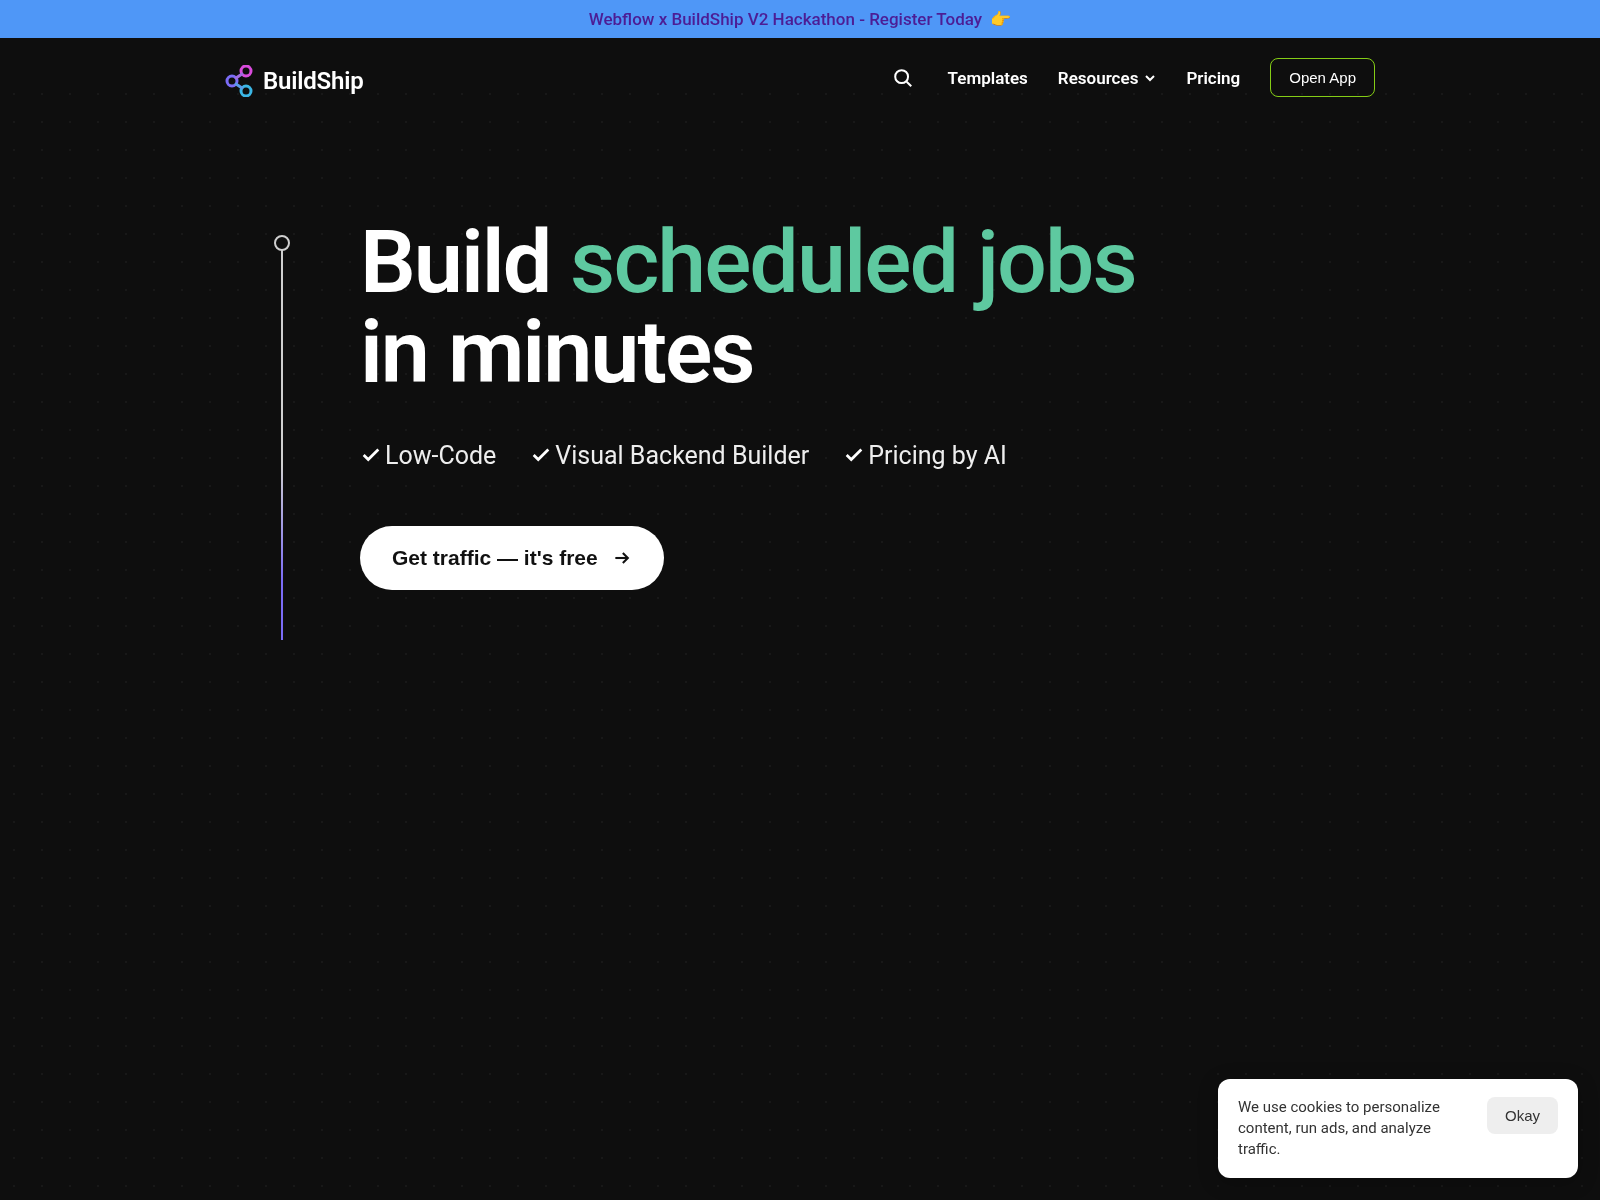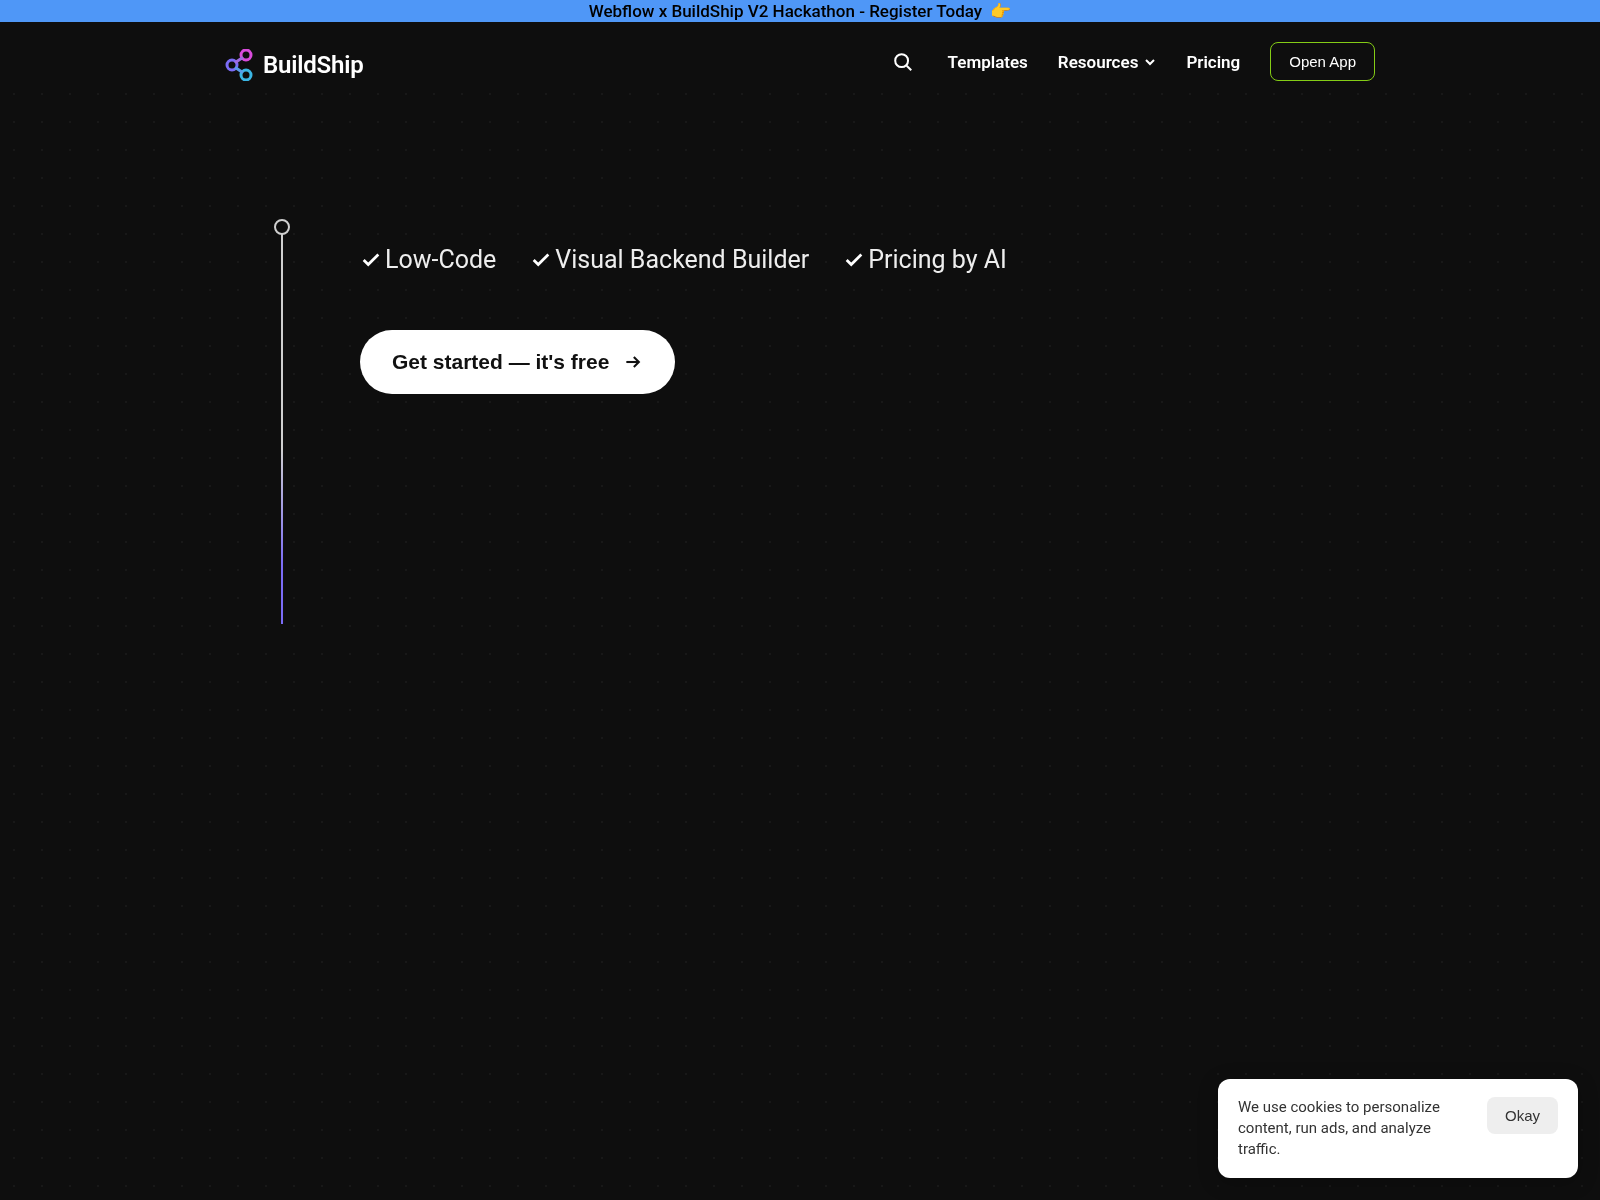--- a/index.html
+++ b/index.html
@@ -22,24 +22,24 @@
   bottom: 0;
   background-image: radial-gradient(circle, #2a2a2a 1px, transparent 1px);
   background-size: 28px 28px;
   opacity: 0.35;
   z-index: 0;
 }
 
 
 .announcement {
   background: #4f97f7;
-  color: #000000;
+  color: #4c1d95;
   font-size: 17px;
   font-weight: 500;
-  height: 22px;
+  height: 38px;
   display: flex;
   align-items: center;
   justify-content: center;
   position: relative;
   z-index: 5;
   cursor: pointer;
 }
 .announcement .pointing-hand { margin-left: 8px; }
 
 
@@ -244,20 +244,25 @@
     </button>
   </nav>
 </header>
 
 <section class="hero">
   <div class="timeline">
     <div class="timeline-dot"></div>
     <div class="timeline-line"></div>
   </div>
 
+  <h1>
+    <span>Build</span>
+    <span class="accent">scheduled jobs</span>
+    <span class="line2">in minutes</span>
+  </h1>
 
   <div class="features">
     <div class="feature">
       <span class="check-icon">
         <svg width="22" height="22" viewBox="0 0 24 24" fill="none" stroke="#fff" stroke-width="3">
             <path d="M4 12 L9 17 L20 6"></path>
           </svg>
       </span>
       <span>Low-Code</span>
     </div>
@@ -273,21 +278,21 @@
       <span class="check-icon">
         <svg width="22" height="22" viewBox="0 0 24 24" fill="none" stroke="#fff" stroke-width="3">
             <path d="M4 12 L9 17 L20 6"></path>
           </svg>
       </span>
       <span>Pricing by AI</span>
     </div>
   </div>
 
   <button class="cta-btn">
-    <span>Get started — it's free</span>
+    <span>Get traffic — it's free</span>
     <span class="arrow-right">
       <svg width="20" height="20" viewBox="0 0 24 24" fill="none" stroke="#111" stroke-width="2.5">
           <line x1="4" y1="12" x2="18" y2="12"></line>
           <path d="M13 6 L19 12 L13 18"></path>
         </svg>
     </span>
   </button>
 </section>
 
 <div class="cookie-banner">

